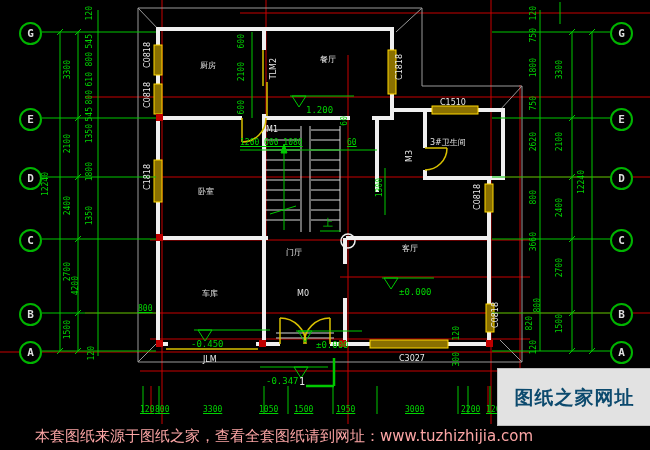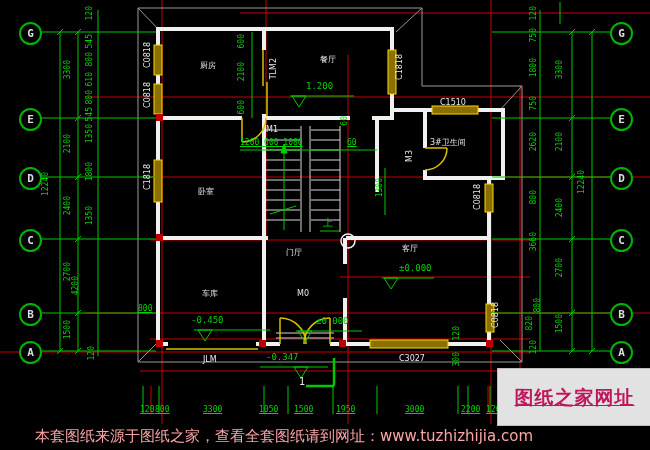--- a/index.html
+++ b/index.html
@@ -5,28 +5,28 @@
   html,body{margin:0;padding:0;background:#222;}
   #canvas{position:relative;width:650px;height:450px;background:#000;overflow:hidden;
           font-family:"DejaVu Sans",sans-serif;}
   #canvas svg{position:absolute;left:0;top:0;}
   .dim{position:absolute;color:#00d400;font:8px "DejaVu Sans Mono",monospace;white-space:nowrap;line-height:1;text-decoration:underline;}
   .dimv{position:absolute;color:#00d400;font:8px "DejaVu Sans Mono",monospace;white-space:nowrap;line-height:1;
         writing-mode:vertical-rl;transform:rotate(180deg);}
   .lbl{position:absolute;color:#e8e8e8;font:8px "DejaVu Sans",sans-serif;white-space:nowrap;line-height:1;}
   .lblv{position:absolute;color:#e8e8e8;font:8px "DejaVu Sans",sans-serif;white-space:nowrap;line-height:1;
         writing-mode:vertical-rl;transform:rotate(180deg);}
-  .elev{position:absolute;color:#00d400;font:9px "DejaVu Sans Mono",monospace;white-space:nowrap;line-height:1;}
+  .elev{position:absolute;color:#00d400;font:9px "DejaVu Sans Mono",monospace;white-space:nowrap;line-height:1;margin-top:24px;}
   .bubble{position:absolute;width:19px;height:19px;border:2px solid #00b400;border-radius:50%;
           background:#000;color:#dcdcdc;font:bold 11px "DejaVu Sans Mono",monospace;
           display:flex;align-items:center;justify-content:center;z-index:3;}
   .up{position:absolute;color:#00d400;font:10px "DejaVu Sans",sans-serif;line-height:1;}
   #watermark{position:absolute;left:497px;top:368px;width:153px;height:56px;background:#e2e2e2;
              border:1px solid #bdbdbd;z-index:5;display:flex;flex-direction:column;align-items:center;justify-content:center;}
-  #watermark .wm1{color:#be185d;font:bold 19px "DejaVu Sans",sans-serif;letter-spacing:1px;line-height:1.1;text-decoration:underline;}
+  #watermark .wm1{color:#0c4a6e;font:bold 19px "DejaVu Sans",sans-serif;letter-spacing:1px;line-height:1.1;}
   #watermark .wm2{color:#1d3fc0;font:bold 16px "DejaVu Sans",sans-serif;line-height:1.1;}
   #footer{position:absolute;left:0;top:424px;width:650px;height:26px;background:#000;z-index:4;}
   #footer span{position:absolute;left:35px;top:3px;color:#fca5a5;font:15px "DejaVu Sans",sans-serif;white-space:nowrap;}
   .secmark{position:absolute;color:#e8e8e8;font:10px "DejaVu Sans Mono",monospace;line-height:1;}
 </style>
 </head>
 <body>
 
 <div id="canvas">
 

